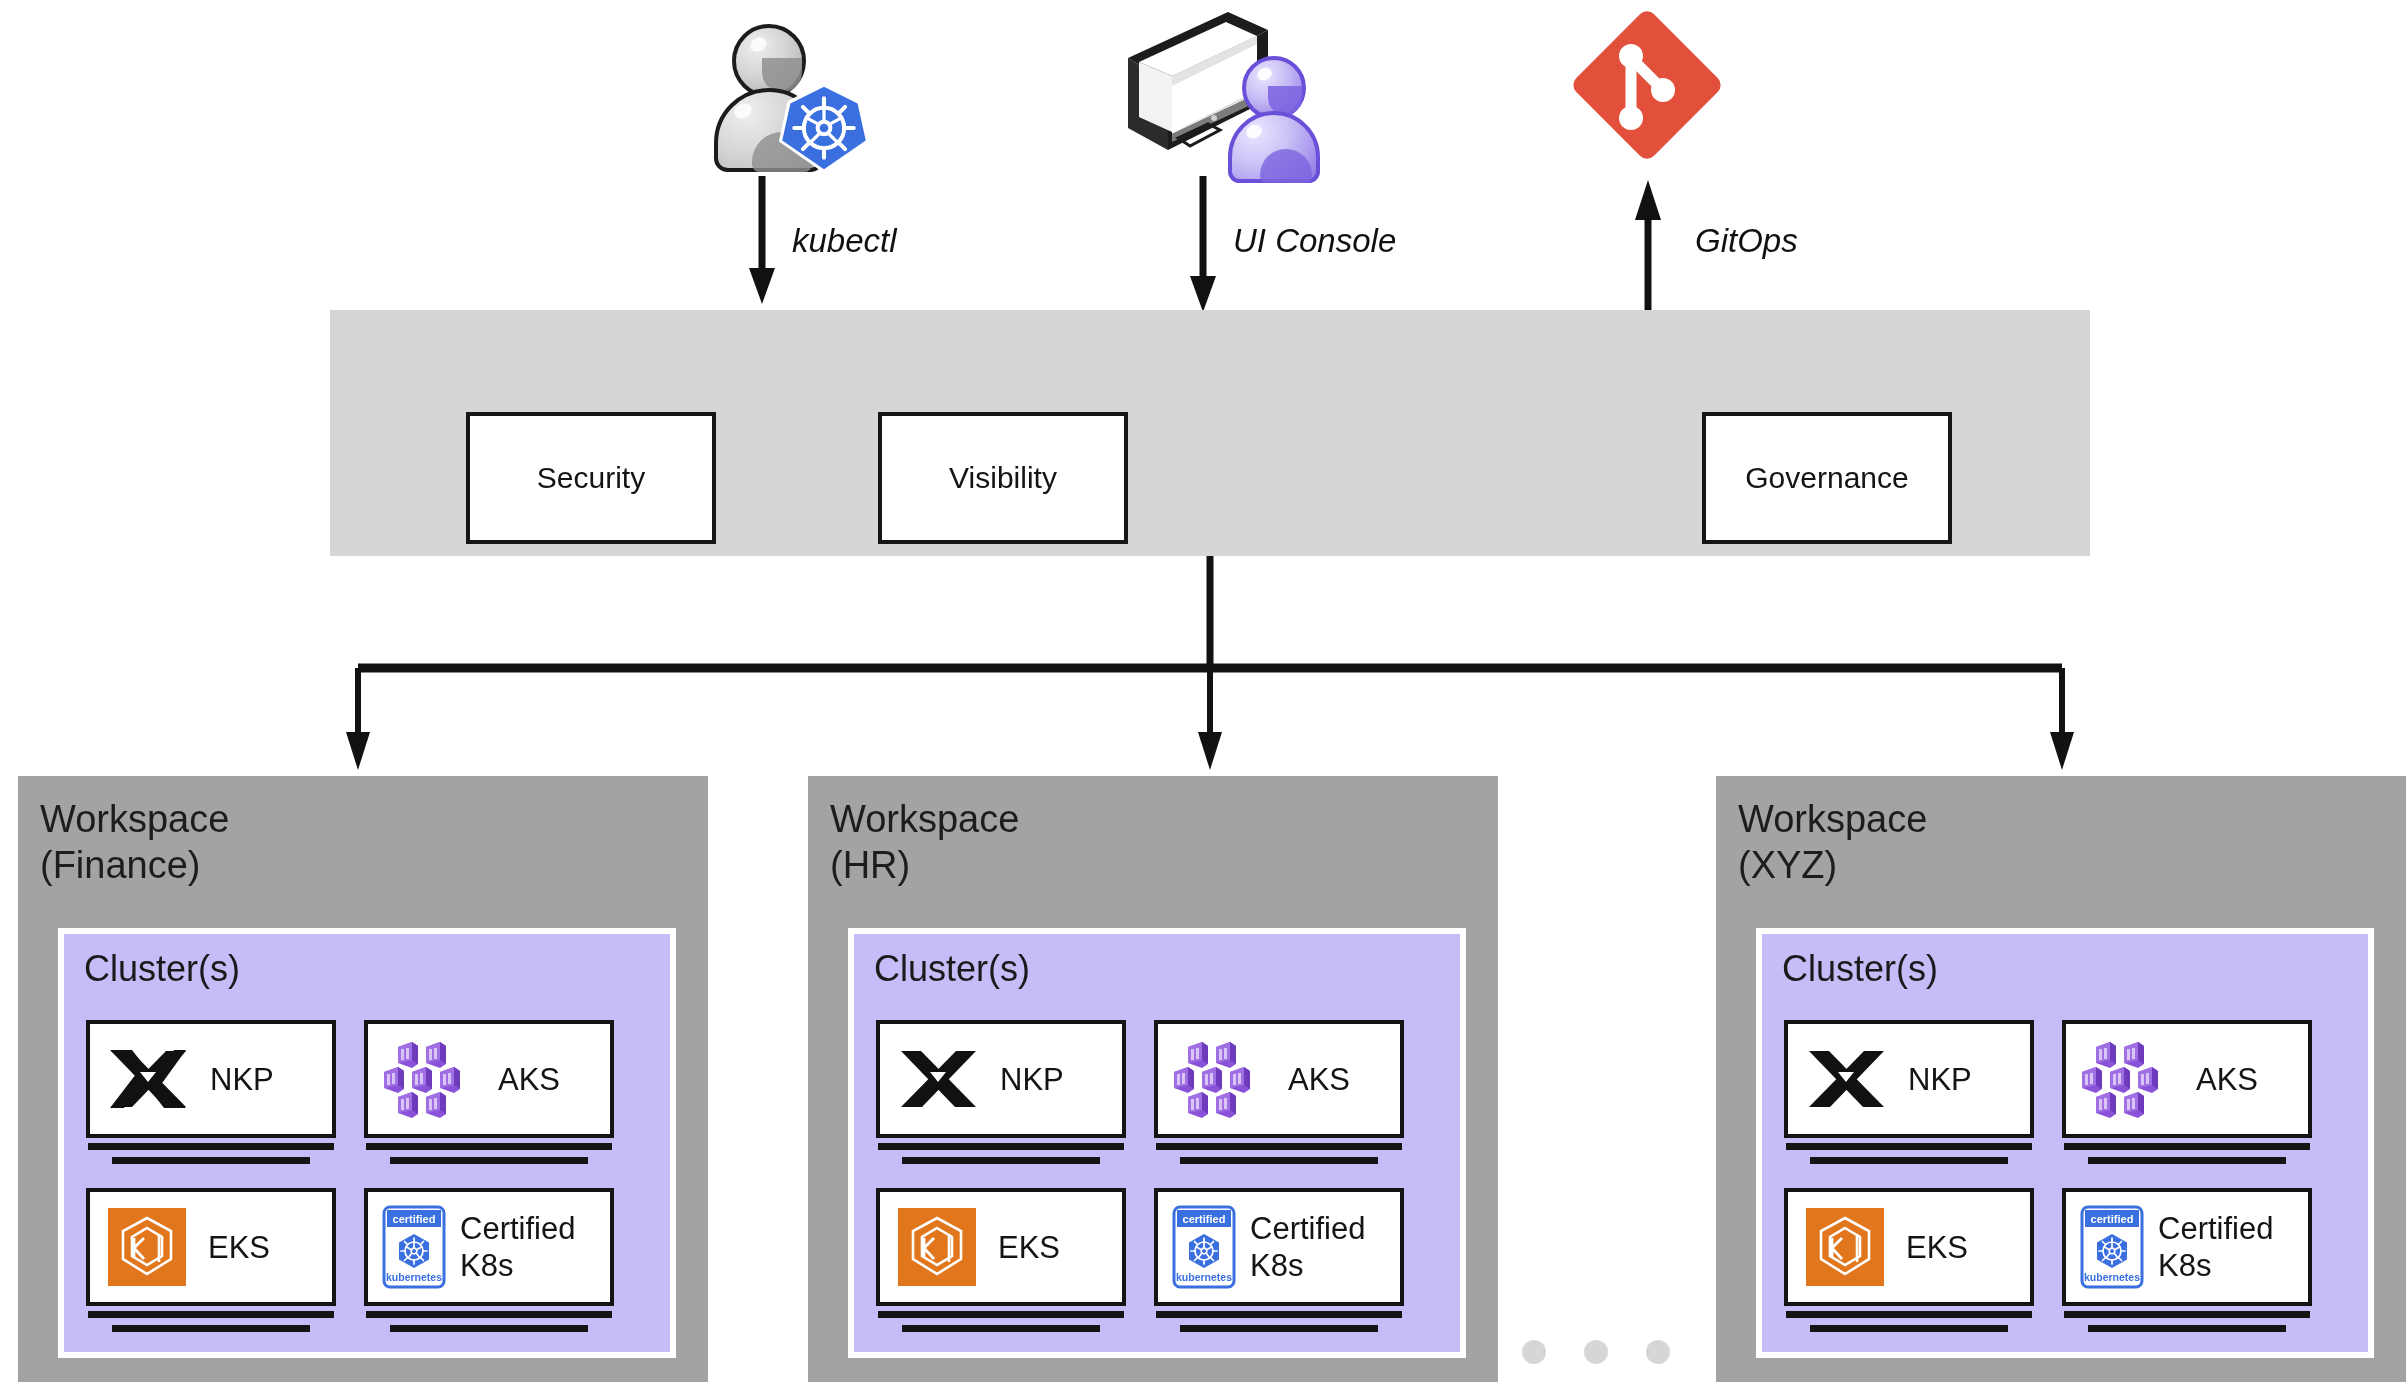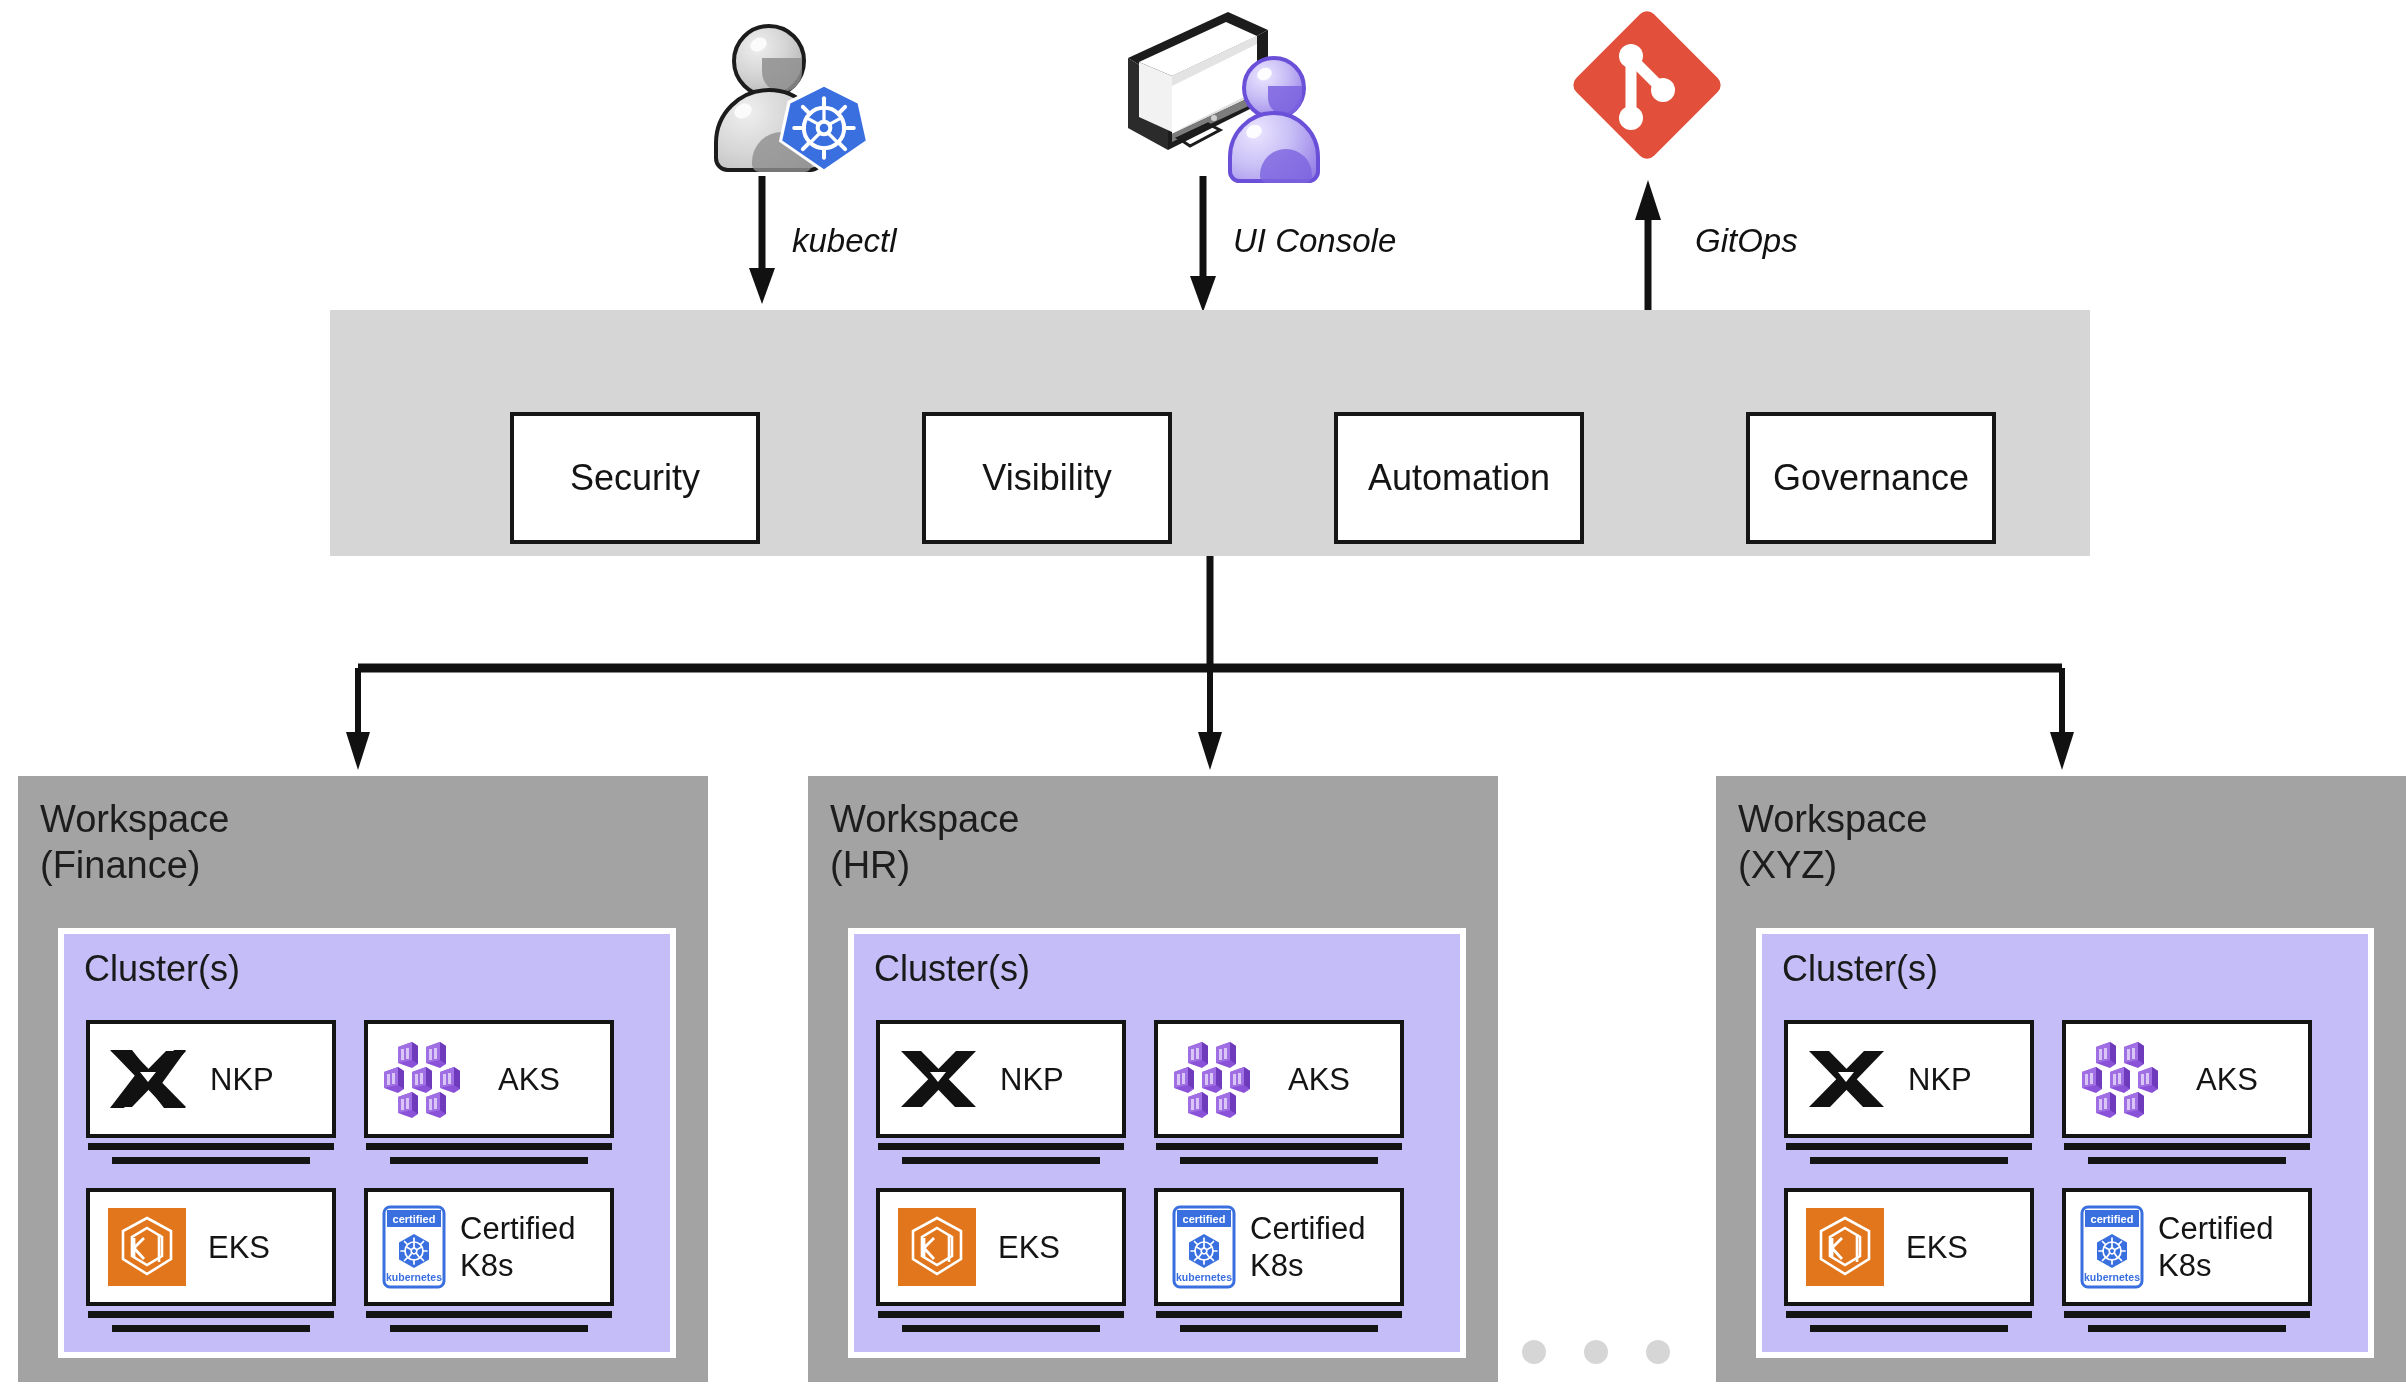--- a/index.html
+++ b/index.html
@@ -48,21 +48,21 @@
   .git-logo svg{width:100%;height:100%;display:block;}
 
   
   .conn svg{display:block;overflow:visible;}
   .flowlabel{position:absolute;font-style:italic;font-size:33px;color:#111;white-space:nowrap;}
 
   
   .fleet{position:absolute;background:#d6d6d6;}
   .fleet-title{position:absolute;font-size:38px;color:#1d1d1d;}
   .capbox{position:absolute;background:#ffffff;border:4px solid #161616;box-sizing:border-box;
-    display:flex;align-items:center;justify-content:center;font-size:36px;color:#141414;margin-left:44px;}
+    display:flex;align-items:center;justify-content:center;font-size:30px;color:#141414;}
 
   
   .ws{position:absolute;background:#a3a3a3;box-sizing:border-box;}
   .ws-title{position:absolute;font-size:38px;line-height:46px;color:#1d1d1d;white-space:pre-line;}
   .cluster{position:absolute;background:#c5bdf7;box-sizing:border-box;}
   .cluster-title{position:absolute;font-size:36px;color:#1a1a1a;}
 
   .provider{position:absolute;}
   .provider .card{position:absolute;left:0;top:0;width:100%;height:100%;
     background:#fff;border:4px solid #141414;box-sizing:border-box;
@@ -176,23 +176,20 @@
 <div class="flowlabel" style="left:1672px;top:222px;margin-left:23px;">GitOps</div>
 
 <div class="fleet" style="left:330px;top:310px;width:1760px;height:246px;">
 
   <div class="capbox" style="left:136px;top:102px;width:250px;height:132px;">
     <span>Security</span>
   </div>
   <div class="capbox" style="left:548px;top:102px;width:250px;height:132px;">
     <span>Visibility</span>
   </div>
-  <div class="capbox" style="left:960px;top:102px;width:250px;height:132px;">
-    <span>Automation</span>
-  </div>
   <div class="capbox" style="left:1372px;top:102px;width:250px;height:132px;">
     <span>Governance</span>
   </div>
 </div>
 
 <div class="conn abs" style="left:330px;top:556px;">
   <svg width="1760" height="222" viewBox="0 0 1760 222">
 
     <line x1="880" y1="0" x2="880" y2="112" stroke="#111" stroke-width="7"></line>
 

